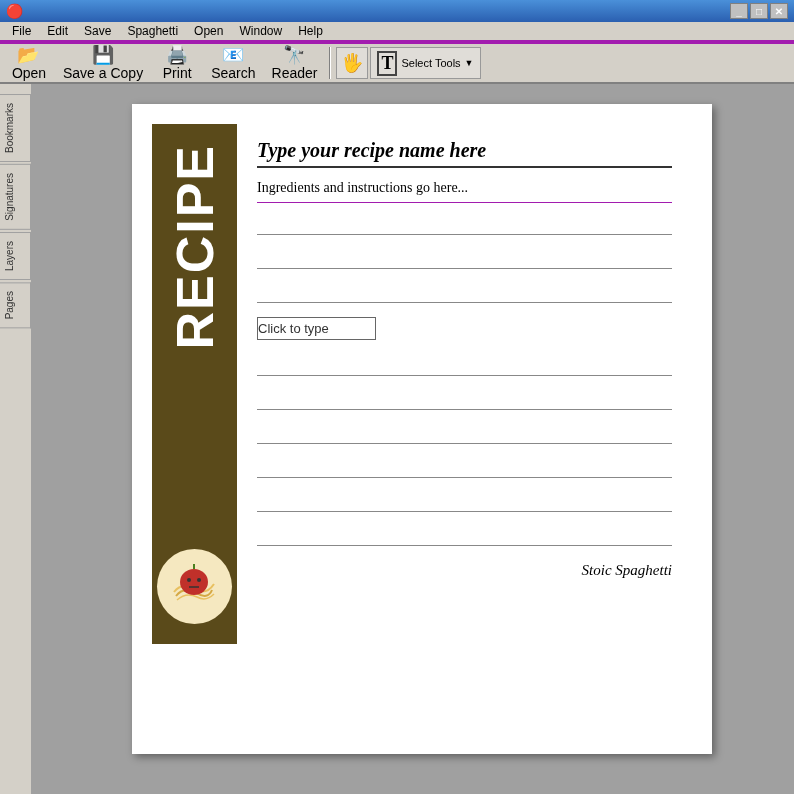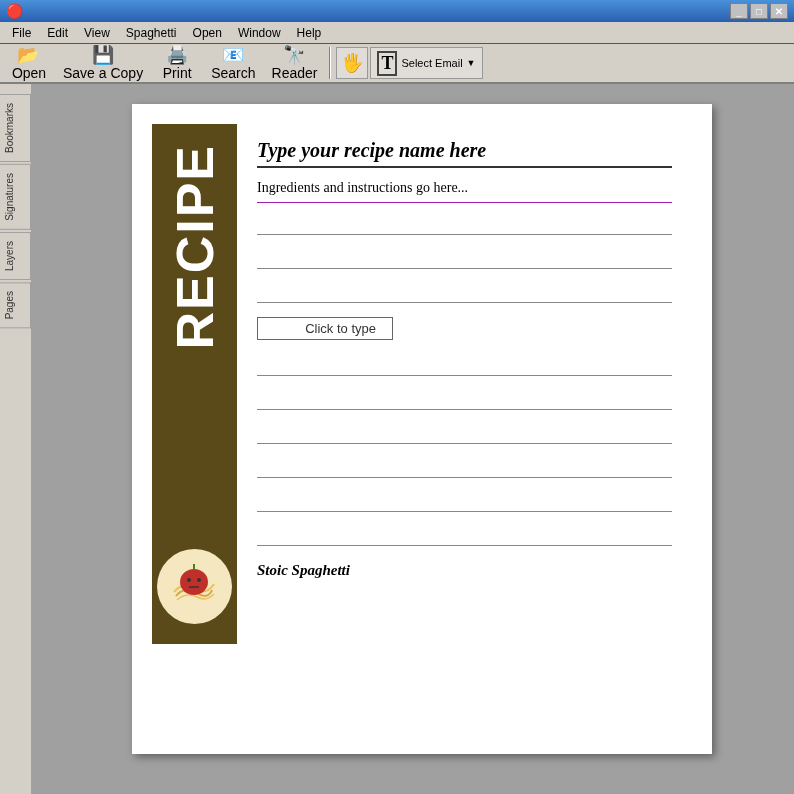--- a/index.html
+++ b/index.html
@@ -25,21 +25,21 @@
     }
 
     
     .menu-bar {
       background: #d4d0c8;
       height: 22px;
       display: flex;
       align-items: center;
       padding: 0 4px;
       font-size: 12px;
-      border-bottom: 1px solid #a21caf;
+      border-bottom: 4px solid #a21caf;
     }
     .menu-item {
       padding: 2px 8px;
       cursor: pointer;
     }
 
     
     .toolbar {
       background: #d4d0c8;
       height: 40px;
@@ -217,36 +217,35 @@
     }
 
     .recipe-line {
       border-bottom: 1px solid #888;
       height: 22px;
       margin: 2px 0;
     }
 
     .click-to-type-box {
       border: 1px solid #666;
-      padding: 3px 16px;
+      padding: 3px 0;
       font-size: 13px;
       font-family: Arial, sans-serif;
       color: #333;
       display: inline-block;
-      width: 136px;
+      width: 119px;
       margin: 4px 0;
-      text-align: right;
     }
 
     .stoic-label {
       font-size: 15px;
       font-style: italic;
-      font-weight: bold;
+      font-weight: normal;
       font-family: Georgia, serif;
-      text-align: left;
+      text-align: right;
       padding-top: 6px;
     }
 
     
     .doc-area::-webkit-scrollbar { width: 16px; }
     .doc-area::-webkit-scrollbar-track { background: #d4d0c8; }
     .doc-area::-webkit-scrollbar-thumb { background: #a0a0a0; border: 1px solid #808080; }
   </style>
 </head>
 <body>
@@ -256,21 +255,21 @@
   <div class="title-bar-controls">
     <div class="title-btn">_</div>
     <div class="title-btn">□</div>
     <div class="title-btn">✕</div>
   </div>
 </div>
 
 <div class="menu-bar">
   <span class="menu-item">File</span>
   <span class="menu-item">Edit</span>
-  <span class="menu-item">View</span>
+  <span class="menu-item">Save</span>
   <span class="menu-item">Spaghetti</span>
   <span class="menu-item">Open</span>
   <span class="menu-item">Window</span>
   <span class="menu-item">Help</span>
 </div>
 
 <div class="toolbar">
   <div class="toolbar-btn">
     <span class="toolbar-icon">📂</span>
     <span class="toolbar-label">Open</span>
@@ -297,21 +296,21 @@
   </div>
 
   <div class="toolbar-separator"></div>
 
   <div class="hand-btn">
     <span>🖐</span>
   </div>
 
   <div class="select-text-btn">
     <span class="t-icon">T</span>
-    <span>Select Email</span>
+    <span>Select Tools</span>
     <span class="dropdown-arrow">▼</span>
   </div>
 </div>
 
 <div class="main-area">
 
   <div class="left-panel">
     <div class="side-tab">Bookmarks</div>
     <div class="side-tab">Signatures</div>
     <div class="side-tab">Layers</div>

